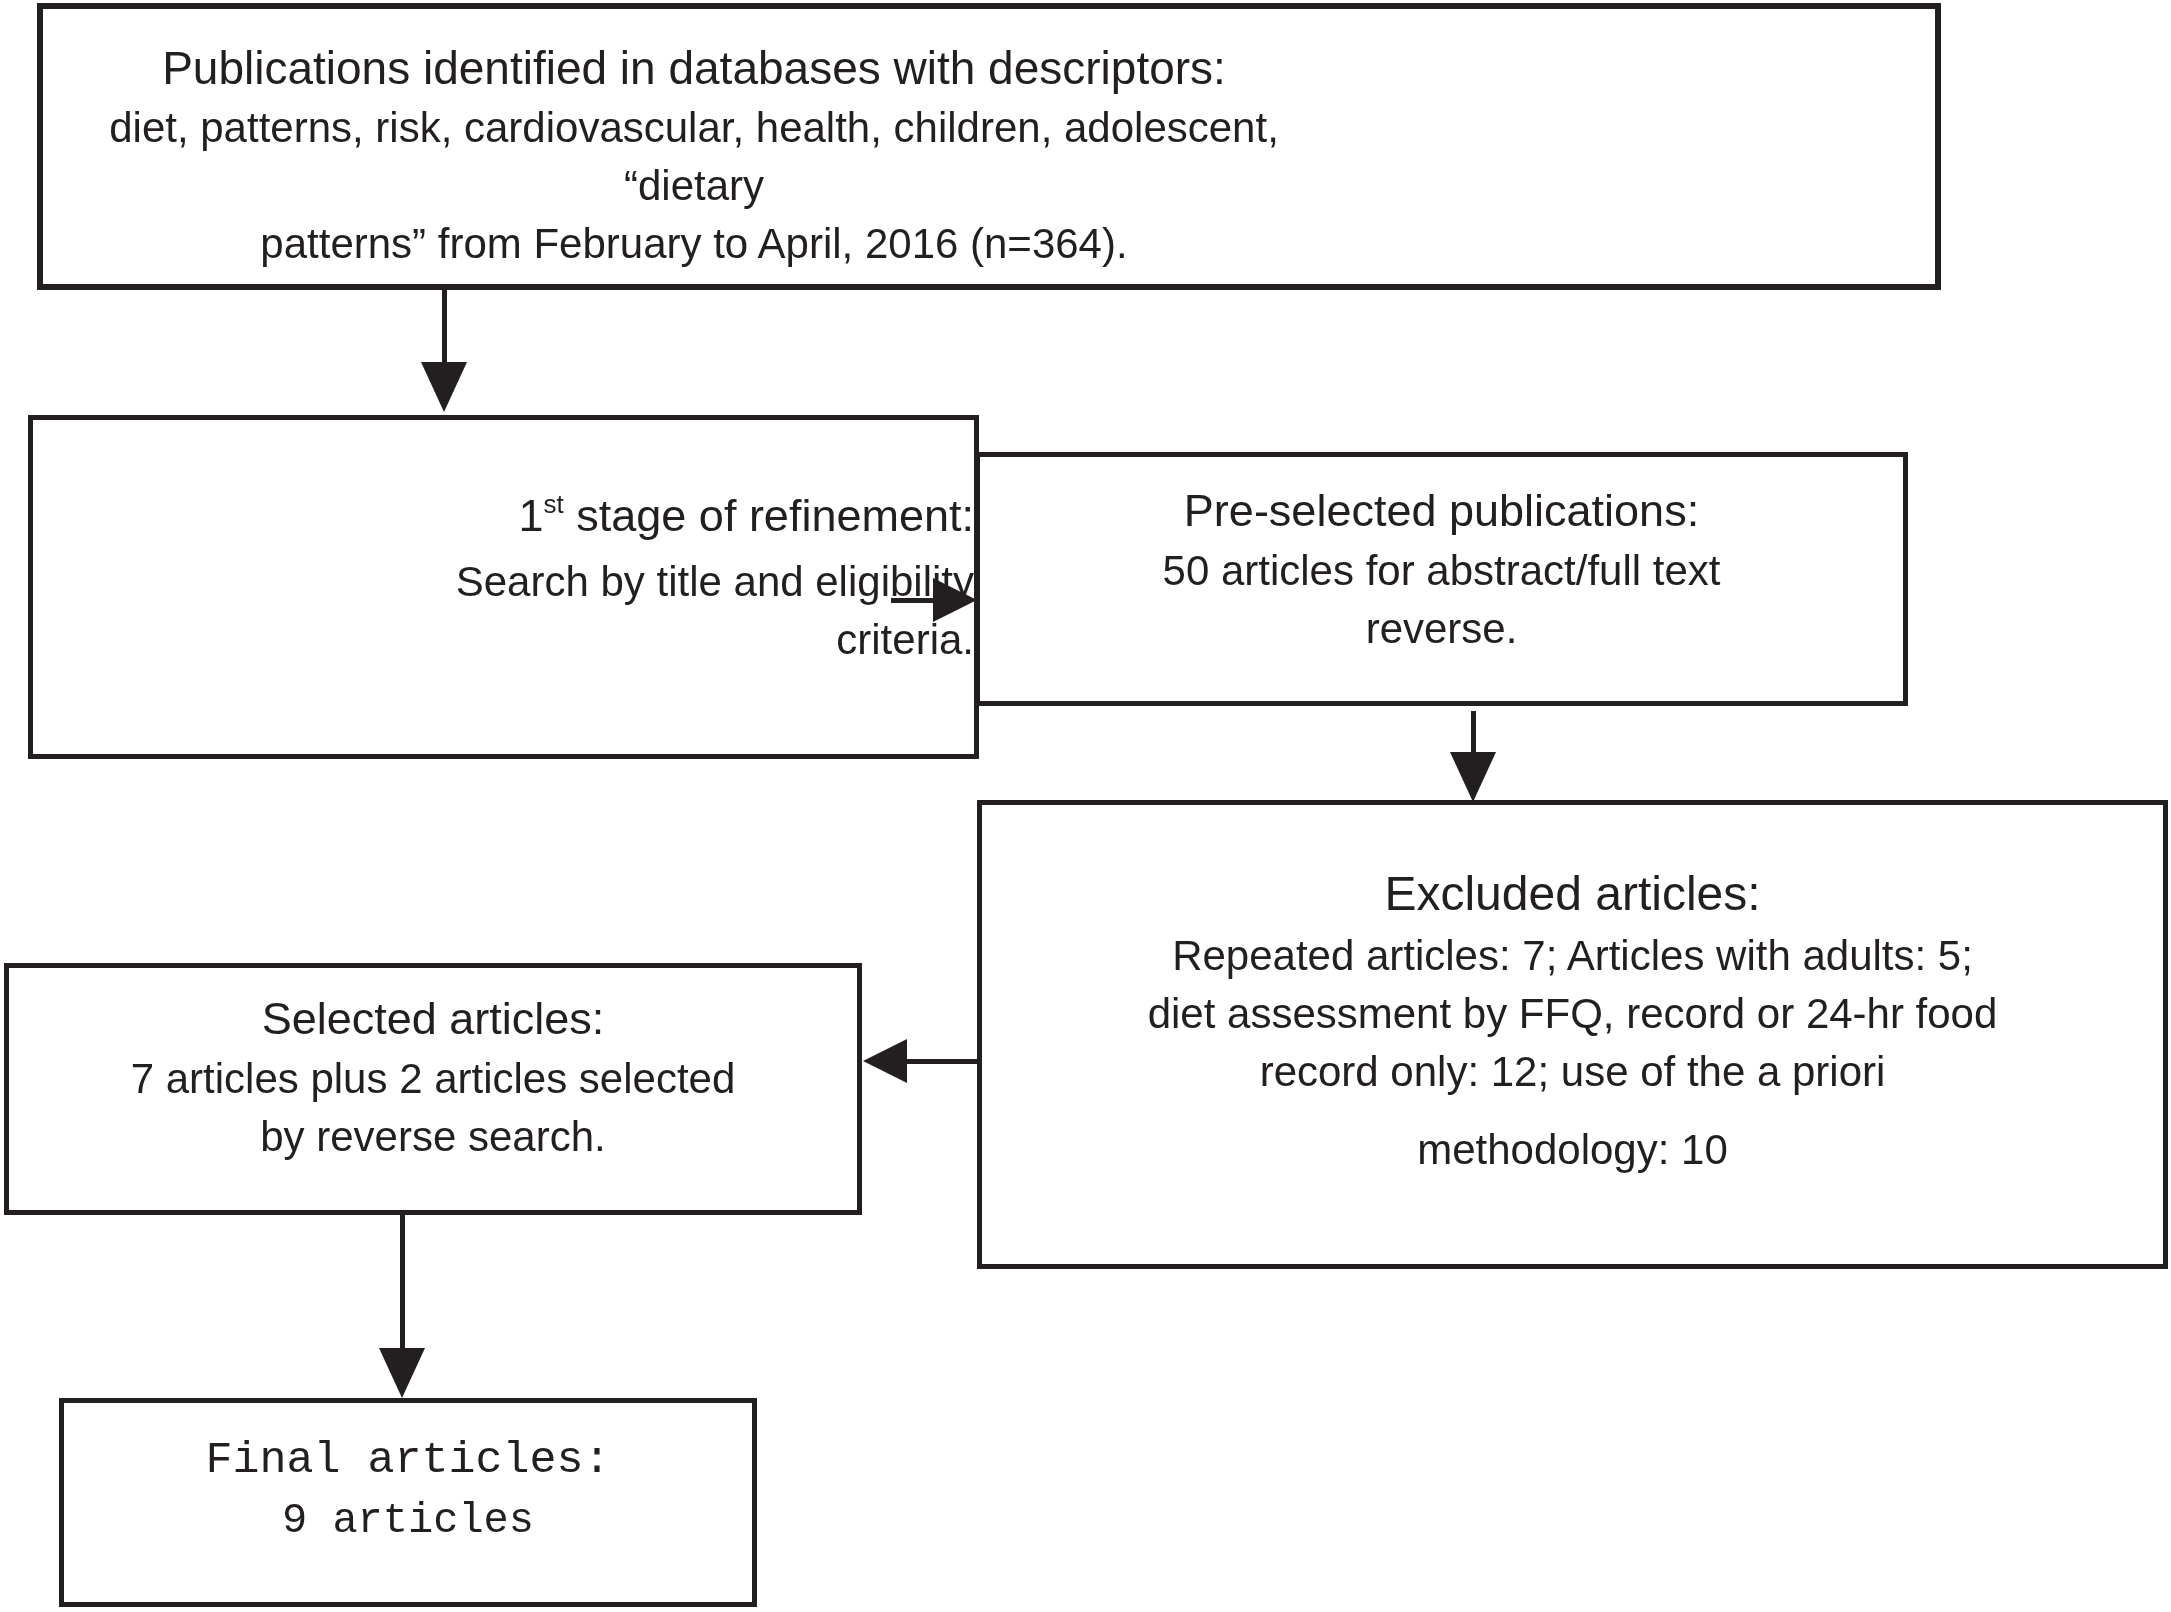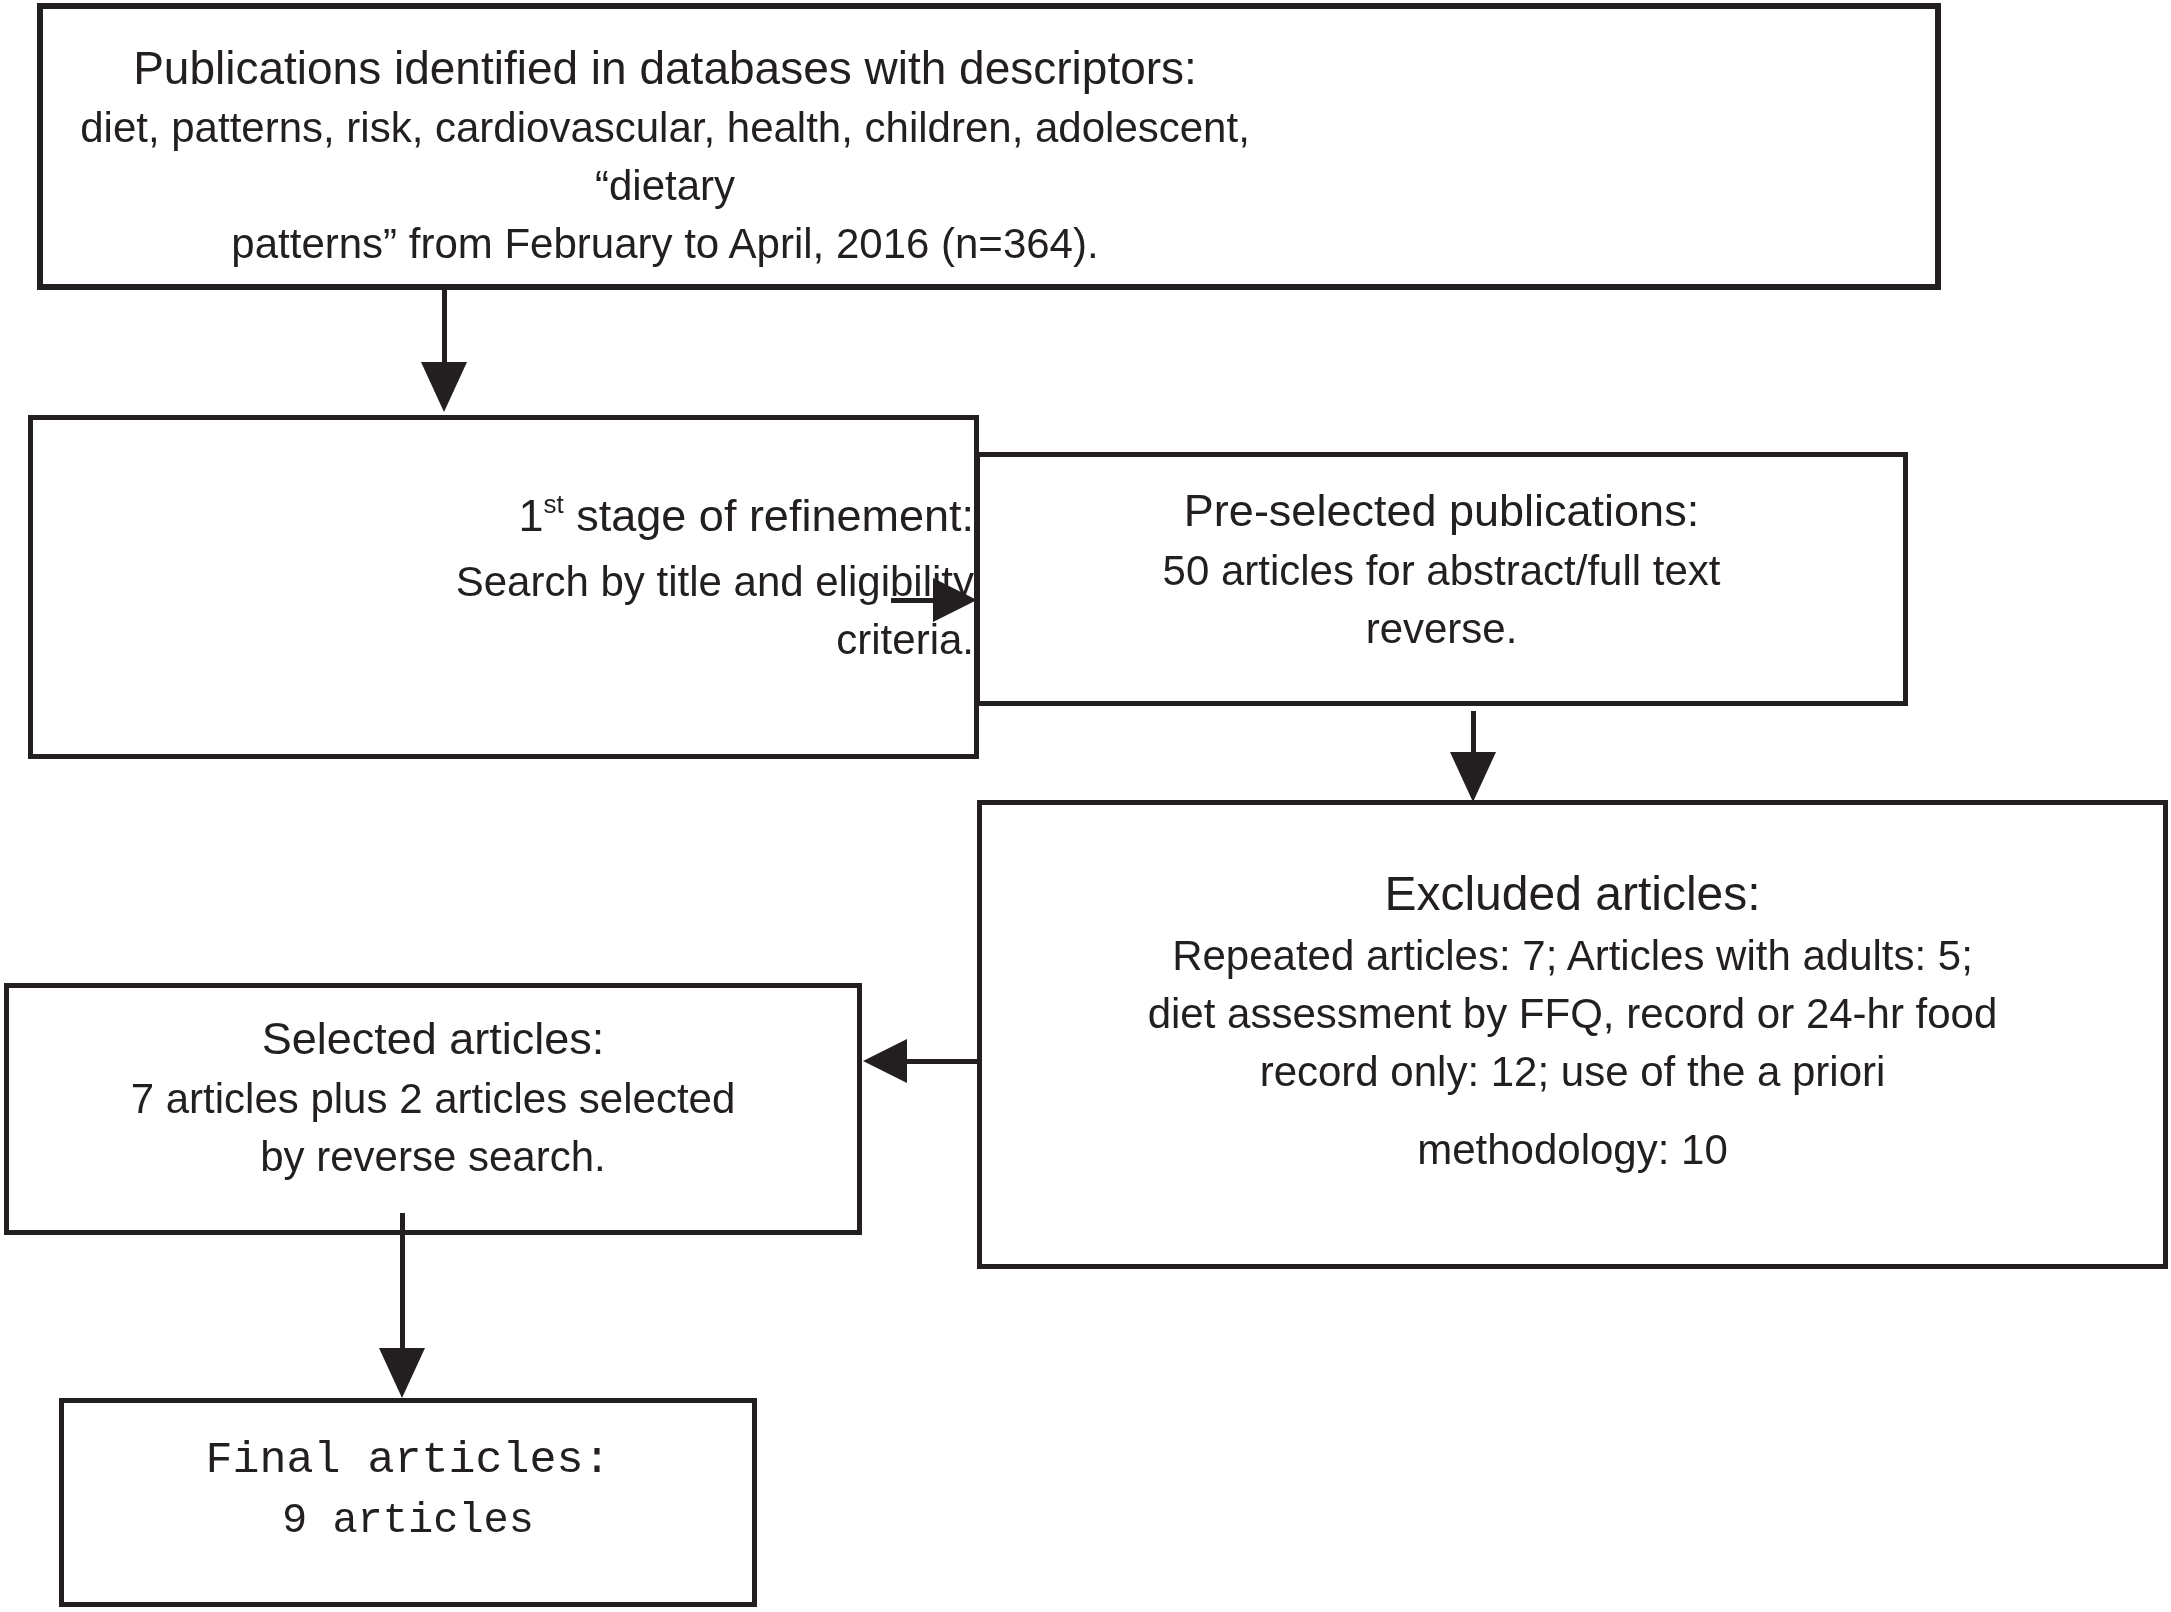--- a/index.html
+++ b/index.html
@@ -24,25 +24,25 @@
   }
   .h1 { font-size: 46px; line-height: 62px; }
   .h2 { font-size: 45px; line-height: 62px; }
   .h-ex { font-size: 48px; line-height: 66px; }
   .body-line { font-size: 42px; line-height: 58px; }
   .sup { font-size: 26px; vertical-align: baseline; position: relative; top: -18px; }
   .gap-top { margin-top: 20px; }
 
   
   #box-identified { left: 37px; top: 3px; width: 1904px; height: 287px; border-width: 6px; justify-content: flex-start; padding-top: 28px; }
-  #box-identified .text-wrap { width: 1180px; margin-left: 32px; text-align: center; }
+  #box-identified .text-wrap { width: 1180px; margin-left: 61px; text-align: center; }
   #box-refinement  { left: 28px;  top: 415px;  width: 951px;  height: 344px; padding-bottom: 20px; text-align: right; }
   #box-preselected { left: 975px; top: 452px;  width: 933px;  height: 254px; padding-bottom: 20px; }
   #box-excluded    { left: 977px; top: 800px;  width: 1191px; height: 469px; padding-bottom: 30px; }
-  #box-selected    { left: 4px;   top: 983px;  width: 858px;  height: 252px; padding-bottom: 25px; }
+  #box-selected    { left: 4px;   top: 963px;  width: 858px;  height: 252px; padding-bottom: 25px; }
   #box-final       { left: 59px;  top: 1398px; width: 698px;  height: 209px; padding-bottom: 25px; font-family: Liberation Mono, monospace; }
 
   
   .stem-v { position: absolute; width: 5px; background: #231f20; }
   .stem-h { position: absolute; height: 5px; background: #231f20; }
   .head-down {
     position: absolute; width: 0; height: 0;
     border-left: 23px solid transparent; border-right: 23px solid transparent;
     border-top: 50px solid #231f20;
   }

